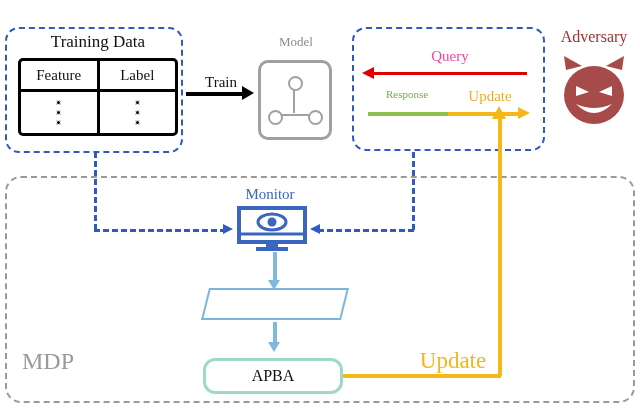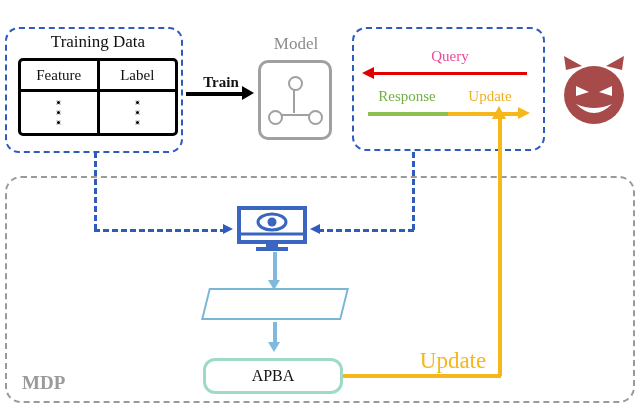--- a/index.html
+++ b/index.html
@@ -80,36 +80,36 @@
   .v-line { width: 0; border-left-style: solid; }
 
   .arrow-head {
     width: 0; height: 0;
     border-style: solid;
   }
 
   
   #train-label {
     left: 186px; top: 74px; width: 70px;
-    text-align: center; font-size: 15px; color: #111; font-weight: bold;
+    text-align: center; font-size: 15px; color: #111;
   }
   #train-line {
     left: 186px; top: 92px; width: 58px;
     border-top: 4px solid #000;
   }
   #train-head {
     left: 242px; top: 86px;
     border-width: 7px 0 7px 12px;
     border-color: transparent transparent transparent #000;
   }
 
   
   #model-title {
     left: 250px; top: 34px; width: 92px;
-    text-align: center; font-size: 17px; color: #8c8c8c;
+    text-align: center; font-size: 13px; color: #8c8c8c;
   }
   #model-box {
     left: 258px; top: 60px; width: 74px; height: 80px;
     border: 3px solid #a0a0a0;
     border-radius: 10px;
     background: #fff;
     box-sizing: border-box;
   }
   .node {
     width: 11px; height: 11px;
@@ -133,21 +133,21 @@
     left: 372px; top: 72px; width: 155px;
     border-top: 3px solid #e00000;
   }
   #query-head {
     left: 362px; top: 67px;
     border-width: 6px 12px 6px 0;
     border-color: transparent #e00000 transparent transparent;
   }
   #response-label {
     left: 367px; top: 88px; width: 80px;
-    text-align: center; font-size: 15px; color: #72b043;
+    text-align: center; font-size: 11px; color: #72b043;
   }
   #response-line {
     left: 368px; top: 112px; width: 80px;
     border-top: 4px solid #8cc152;
   }
   #noise-label {
     left: 460px; top: 88px; width: 60px;
     text-align: center; font-size: 15px; color: #f0ad1f;
   }
   #noise-line {
@@ -240,22 +240,22 @@
   #fb-right-v { left: 412px; top: 152px; height: 78px; }
   #fb-right-h { left: 318px; top: 229px; width: 96px; }
   #fb-right-head {
     left: 310px; top: 224px;
     border-width: 5px 10px 5px 0;
     border-color: transparent #2f5bbf transparent transparent;
   }
 
   
   #mdp-label {
-    left: 22px; top: 372px;
-    font-size: 19px; color: #9a9a9a; font-weight: bold;
+    left: 22px; top: 348px;
+    font-size: 24px; color: #9a9a9a;
   }
 </style>
 </head>
 <body>
 
 <div id="canvas">
 
   <div class="abs blue-dash-box" id="training-group-box" style="left:5px; top:27px; width:178px; height:126px;"></div>
 
   <div class="abs blue-dash-box" id="channel-group-box" style="left:352px; top:27px; width:193px; height:124px;"></div>
@@ -309,39 +309,41 @@
   <div class="abs h-line" id="query-line"></div>
   <div class="abs arrow-head" id="query-head"></div>
 
   <div class="abs" id="response-label">Response</div>
   <div class="abs h-line" id="response-line"></div>
 
   <div class="abs" id="noise-label">Update</div>
   <div class="abs h-line" id="noise-line"></div>
   <div class="abs arrow-head" id="noise-head"></div>
 
+  <div class="abs" id="adversary-label">Adversary</div>
   <div class="abs" id="adversary-icon">
     <svg width="76" height="80" viewBox="0 0 76 80">
       <path d="M10 20 L8 6 L26 16 Z" fill="#a74a4a"></path>
       <path d="M66 20 L68 6 L50 16 Z" fill="#a74a4a"></path>
       <ellipse cx="38" cy="45" rx="30" ry="29" fill="#a74a4a"></ellipse>
       <path d="M20 36 L33 42 L20 46 Z" fill="#ffffff"></path>
       <path d="M56 36 L43 42 L56 46 Z" fill="#ffffff"></path>
       <path d="M20 54 Q38 72 56 54 Q38 62 20 54 Z" fill="#ffffff"></path>
     </svg>
   </div>
 
   <div class="abs bdash-v" id="fb-left-v"></div>
   <div class="abs bdash-h" id="fb-left-h"></div>
   <div class="abs arrow-head" id="fb-left-head"></div>
 
   <div class="abs bdash-v" id="fb-right-v"></div>
   <div class="abs bdash-h" id="fb-right-h"></div>
   <div class="abs arrow-head" id="fb-right-head"></div>
 
+  <div class="abs" id="monitor-title">Monitor</div>
   <div class="abs" id="monitor-icon">
     <svg width="76" height="48" viewBox="0 0 76 48">
       <rect x="3" y="2" width="66" height="34" fill="#ffffff" stroke="#3a66c0" stroke-width="4"></rect>
       <line x1="3" y1="28" x2="69" y2="28" stroke="#3a66c0" stroke-width="3"></line>
       <ellipse cx="36" cy="16" rx="14" ry="8" fill="#ffffff" stroke="#3a66c0" stroke-width="3"></ellipse>
       <circle cx="36" cy="16" r="4.5" fill="#3a66c0"></circle>
       <rect x="30" y="36" width="12" height="5" fill="#3a66c0"></rect>
       <rect x="20" y="41" width="32" height="4" fill="#3a66c0"></rect>
     </svg>
   </div>

